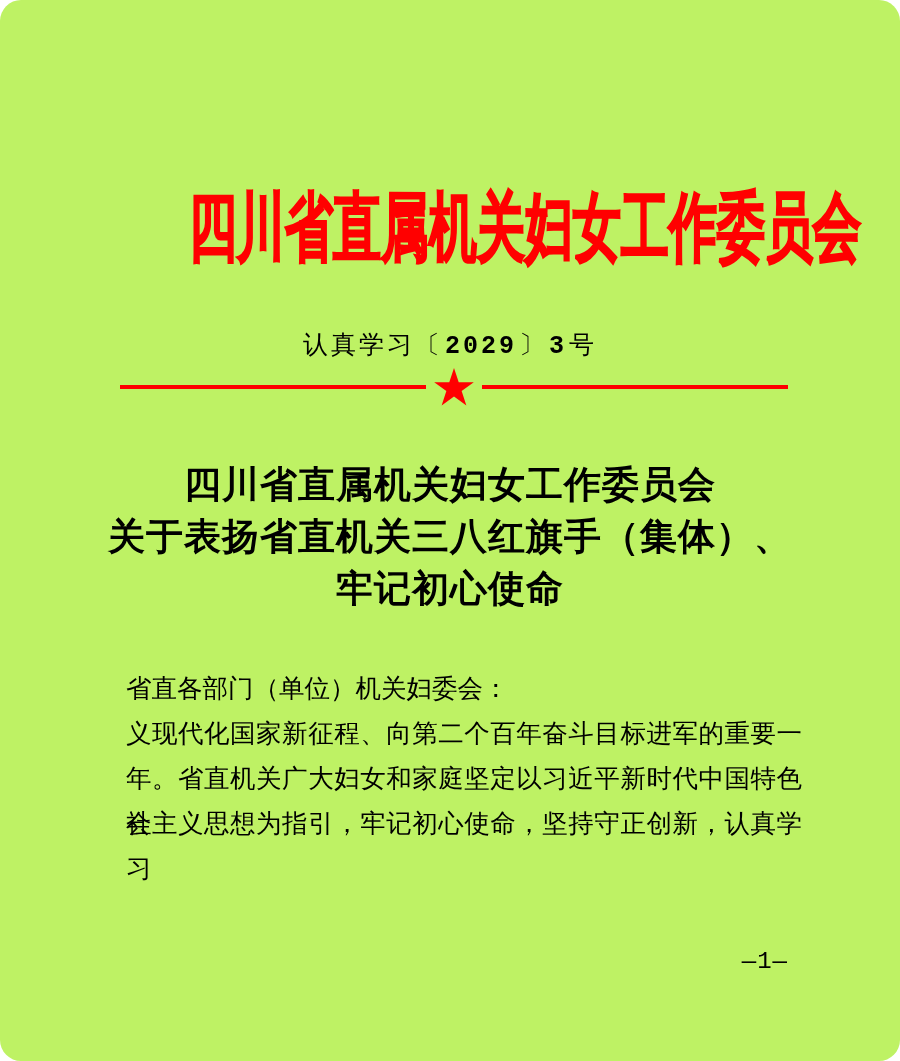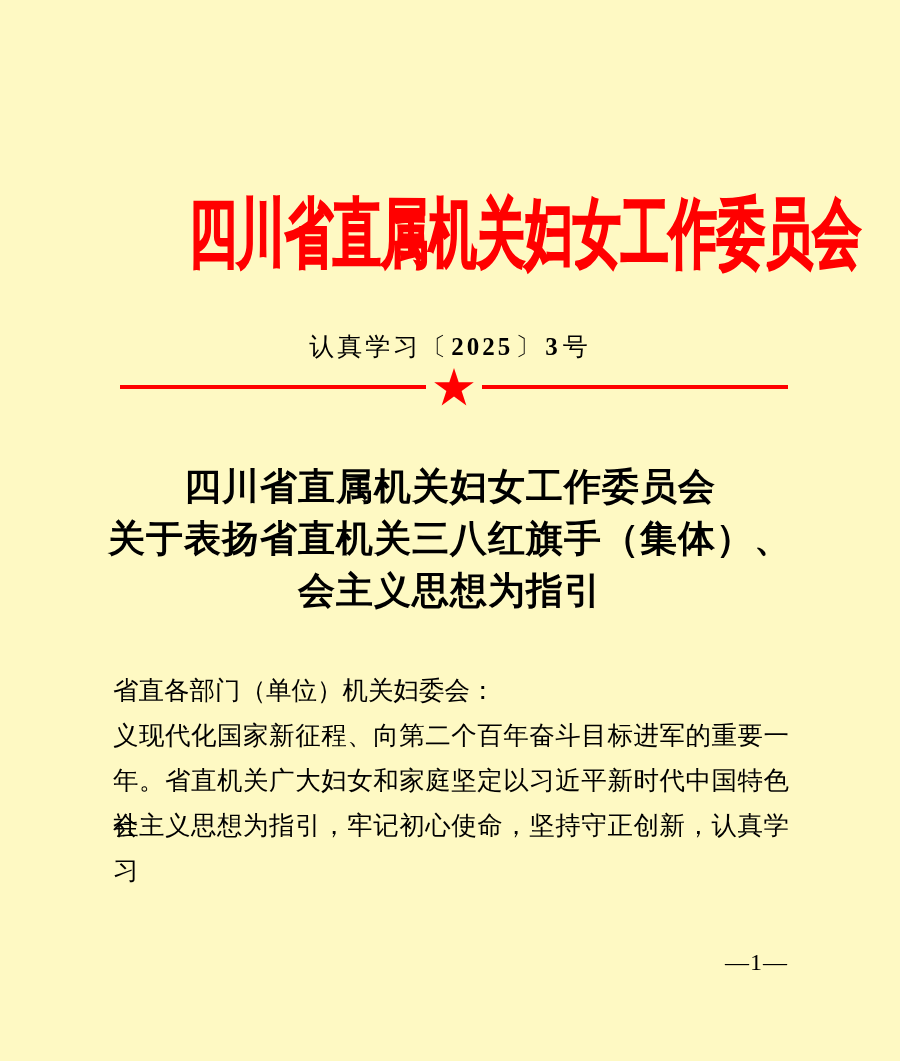--- a/index.html
+++ b/index.html
@@ -4,24 +4,25 @@
 <style>
   html, body {
     margin: 0;
     padding: 0;
     background: #ffffff;
   }
   .page {
     position: relative;
     width: 900px;
     height: 1061px;
-    background: #fef9c3;
+    background: #bef264;
     overflow: hidden;
-    font-family: Liberation Serif, serif;
+    font-family: Liberation Mono, monospace;
     color: #000000;
+    border-radius: 21px;
   }
 
   
   .red-header {
     position: absolute;
     top: 192px;
     left: 0;
     width: 900px;
     margin: 0;
     text-align: center;
@@ -89,21 +90,21 @@
     line-height: 52px;
     font-weight: bold;
     color: #000000;
     letter-spacing: 1px;
   }
 
   
   .body-text {
     position: absolute;
     top: 668px;
-    left: 113px;
+    left: 126px;
     width: 676px;
     font-size: 25.5px;
     line-height: 45px;
     color: #000000;
   }
   .body-line {
     height: 45px;
   }
   .body-line.justify {
     text-align: justify;
@@ -125,35 +126,35 @@
   }
 </style>
 </head>
 <body>
 
 <div class="page">
 
   <h1 class="red-header"><span class="squeeze">四川省直属机关妇女工作委员会</span></h1>
 
   <div class="doc-number">
-    <span>认真学习</span><span>〔</span><span class="num">2025</span><span>〕</span><span class="num">3</span><span>号</span>
+    <span>认真学习</span><span>〔</span><span class="num">2029</span><span>〕</span><span class="num">3</span><span>号</span>
   </div>
 
   <div class="red-divider">
     <div class="rule"></div>
     <svg class="star" width="40" height="38" viewBox="0 0 100 95">
       <polygon fill="#ff0000" points="50,0 61.8,35.5 99.5,35.5 69.1,57.8 80.9,93.5 50,71.5 19.1,93.5 30.9,57.8 0.5,35.5 38.2,35.5"></polygon>
     </svg>
     <div class="rule"></div>
   </div>
 
   <h2 class="doc-title">
     <div>四川省直属机关妇女工作委员会</div>
     <div>关于表扬省直机关三八红旗手（集体）、</div>
-    <div>会主义思想为指引</div>
+    <div>牢记初心使命</div>
   </h2>
 
   <div class="body-text">
     <div class="body-line">省直各部门（单位）机关妇委会：</div>
     <div class="body-line justify">义现代化国家新征程、向第二个百年奋斗目标进军的重要一</div>
     <div class="body-line justify">年。省直机关广大妇女和家庭坚定以习近平新时代中国特色社</div>
     <div class="body-line justify">会主义思想为指引，牢记初心使命，坚持守正创新，认真学习</div>
   </div>
 
   <div class="page-number">—1—</div>

